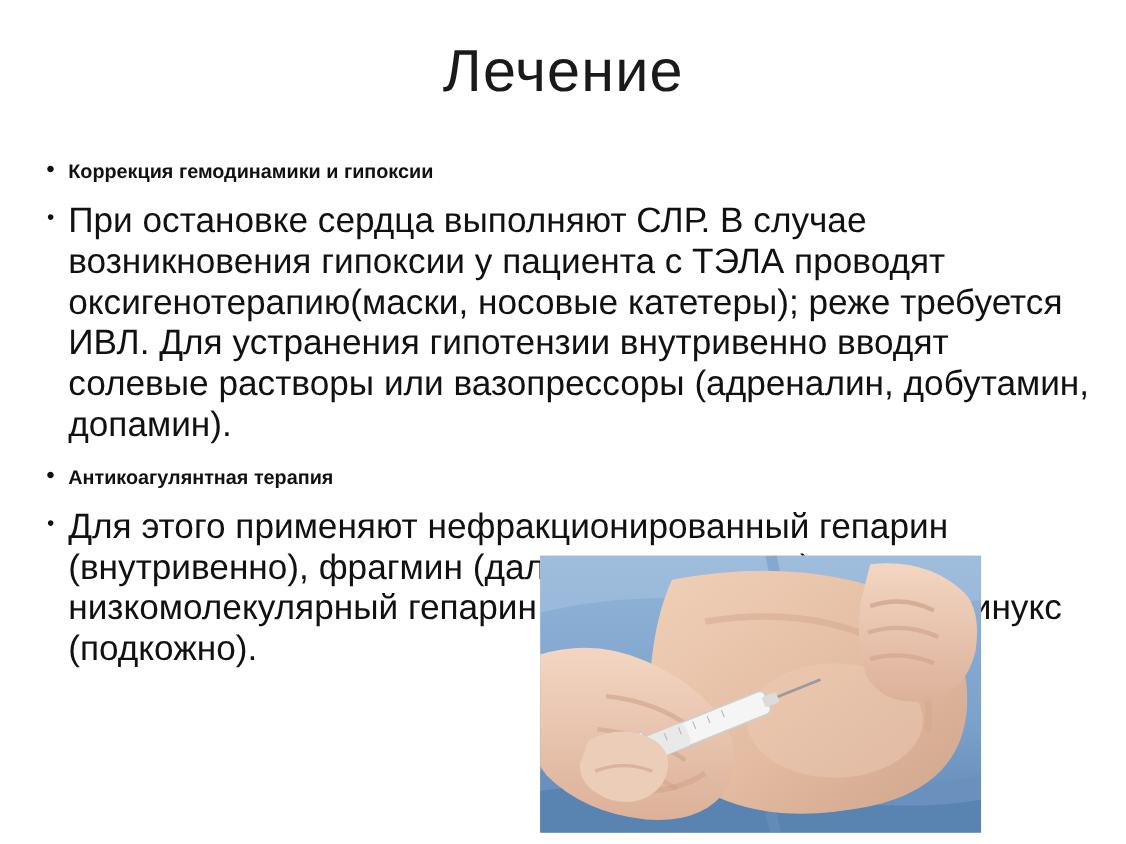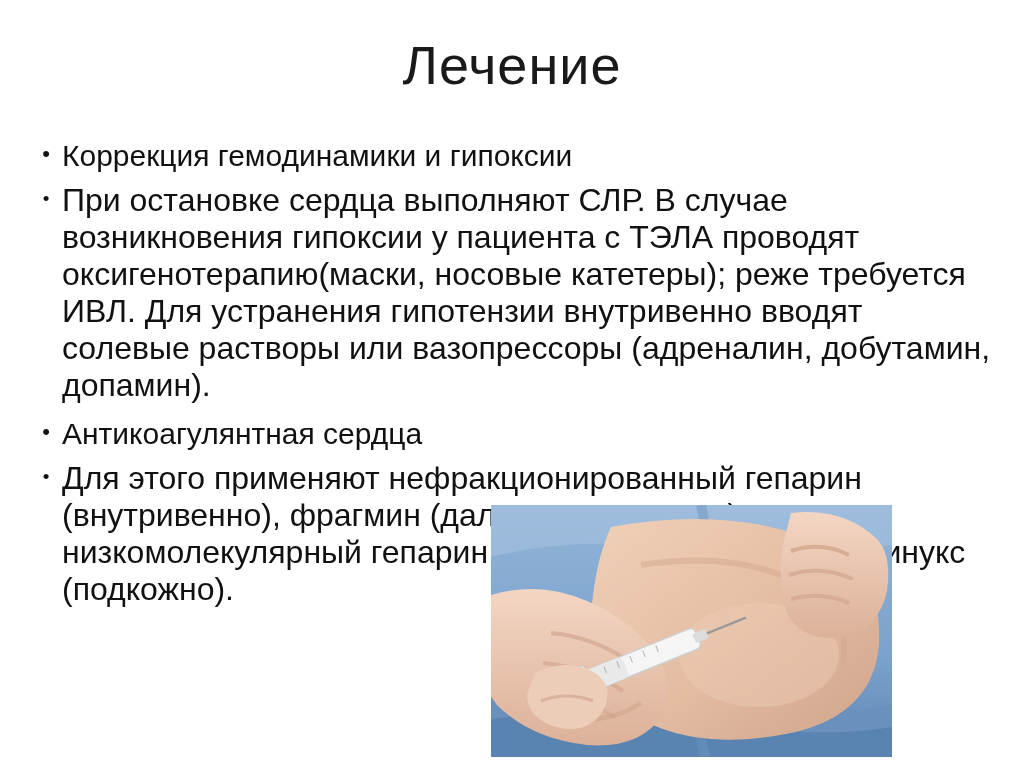--- a/index.html
+++ b/index.html
@@ -56,22 +56,22 @@
     font-size: 19px;
     line-height: 34px;
   }
   .bullet-text {
     flex: 1 1 auto;
     font-size: 25px;
     line-height: 36px;
     color: #111111;
   }
   .bullet-text.head {
-    font-weight: normal;
-    font-size: 30px;
+    font-weight: bold;
+    font-size: 18px;
     line-height: 40px;
   }
   .bullet-row.head-row {
     margin-top: 6px;
     margin-bottom: 6px;
   }
   .bullet-row.para-row {
     margin-bottom: 10px;
   }
   .bullet-text.para {
@@ -106,21 +106,21 @@
       <span class="bullet-text head">Коррекция гемодинамики и гипоксии</span>
     </div>
 
     <div class="bullet-row para-row">
       <span class="bullet-dot level2">•</span>
       <span class="bullet-text para">При остановке сердца выполняют СЛР. В случае возникновения гипоксии у пациента с ТЭЛА проводят оксигенотерапию(маски, носовые катетеры); реже требуется ИВЛ. Для устранения гипотензии внутривенно вводят солевые растворы или вазопрессоры (адреналин, добутамин, допамин).</span>
     </div>
 
     <div class="bullet-row head-row">
       <span class="bullet-dot">•</span>
-      <span class="bullet-text head">Антикоагулянтная сердца</span>
+      <span class="bullet-text head">Антикоагулянтная терапия</span>
     </div>
 
     <div class="bullet-row para-row">
       <span class="bullet-dot level2">•</span>
       <span class="bullet-text para"> Для этого применяют нефракционированный гепарин (внутривенно), фрагмин (далтепарин натрия), низкомолекулярный гепарин (подкожно) или фондапаринукс (подкожно).</span>
     </div>
 
   </div>
 
   <div class="photo">

